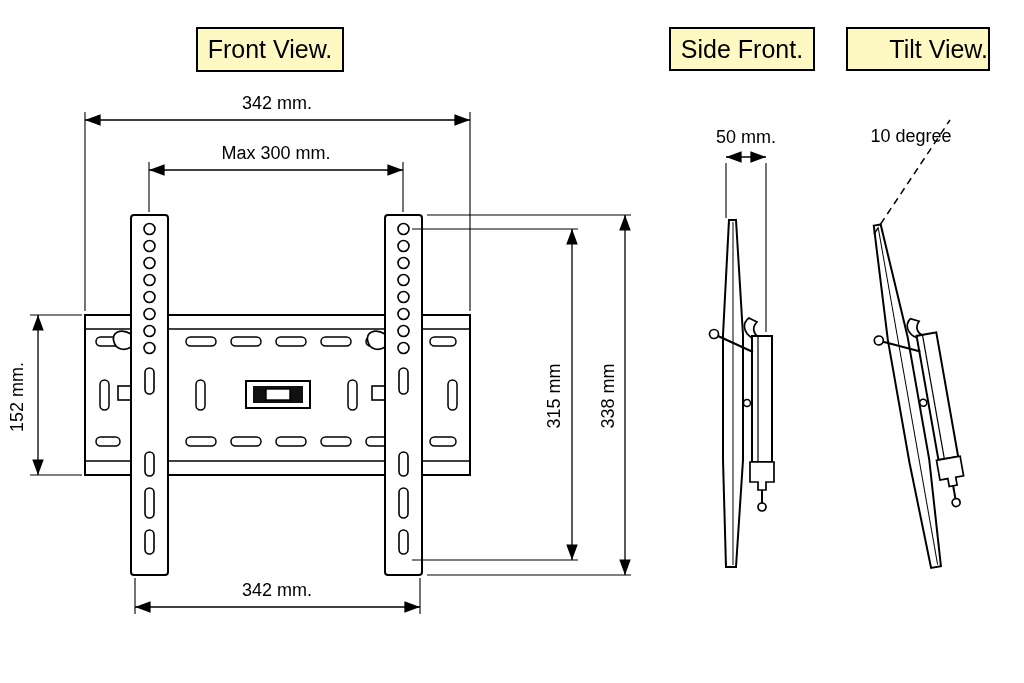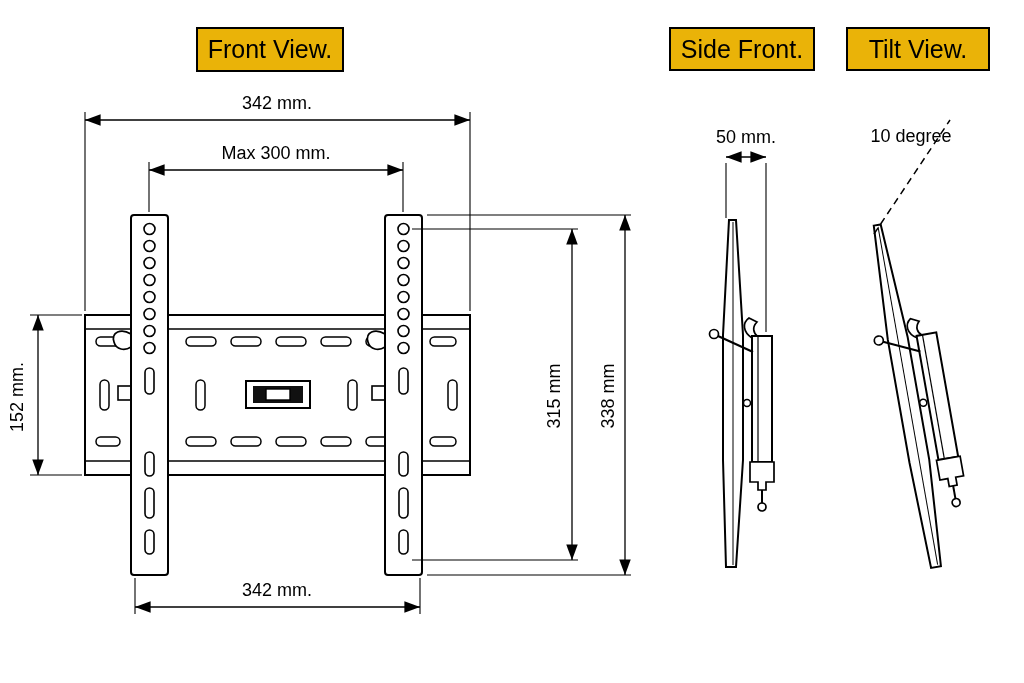--- a/index.html
+++ b/index.html
@@ -1,41 +1,41 @@
 <!DOCTYPE html>
 <html><head>
 <meta charset="utf-8">
 <style>
   html,body { margin:0; padding:0; background:#ffffff; }
   .canvas {
     position:relative; width:1024px; height:683px; background:#ffffff;
     font-family:"Liberation Sans", sans-serif; overflow:hidden;
   }
   .view-label {
-    position:absolute; border:2px solid #000; background:#eab308;
+    position:absolute; border:2px solid #000; background:#fef9c3;
     display:flex; align-items:center; justify-content:center;
     font-size:25px; color:#000; box-sizing:border-box;
   }
   svg.diagram { position:absolute; left:0; top:0; }
   svg text { font-family:"Liberation Sans", sans-serif; font-size:18px; fill:#000; }
   .dimline { stroke:#000; stroke-width:1.3; }
   .extline { stroke:#000; stroke-width:1.1; }
 </style>
 </head>
 <body>
 
 <div class="canvas">
 
   <div class="view-label" style="left:196px; top:27px; width:148px; height:45px;">
     <span>Front View.</span>
   </div>
   <div class="view-label" style="left:669px; top:27px; width:146px; height:44px;">
     <span>Side Front.</span>
   </div>
-  <div class="view-label" style="left:846px; top:27px; width:144px; height:44px;">
+  <div class="view-label" style="left:846px; top:27px; width:144px; height:44px;justify-content:flex-end;">
     <span>Tilt View.</span>
   </div>
 
   <svg class="diagram" width="1024" height="683" viewBox="0 0 1024 683">
     <defs>
       <marker id="arr" viewBox="0 0 10 10" refX="10" refY="5" markerWidth="12" markerHeight="12" orient="auto-start-reverse">
         <path d="M0,1.3 L10,5 L0,8.7 z" fill="#000"></path>
       </marker>
     </defs>
 

